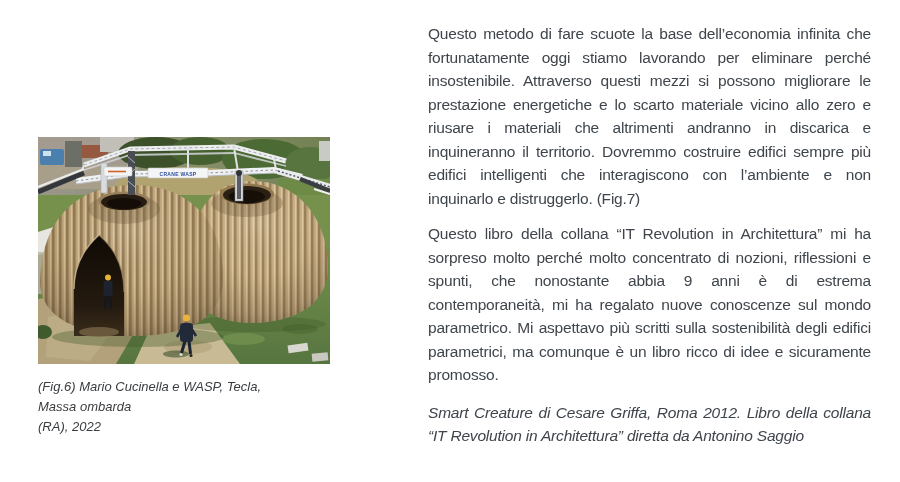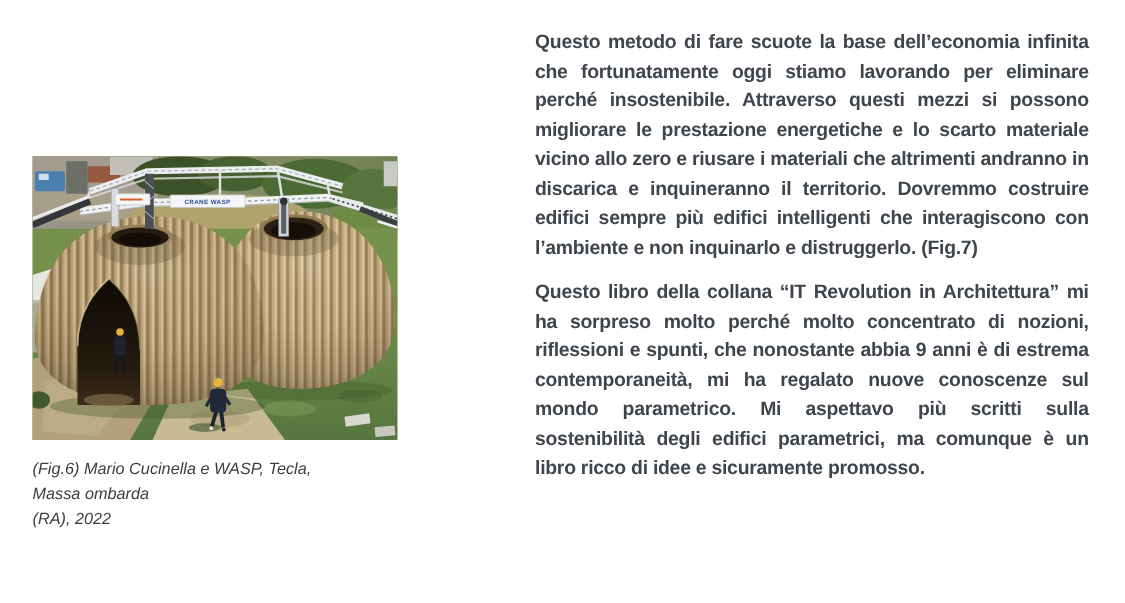--- a/index.html
+++ b/index.html
@@ -12,21 +12,21 @@
     overflow: hidden;
     font-family: "Liberation Sans", sans-serif;
   }
 
   
   .left-figure {
     position: absolute;
     left: 26px;
     top: 125px;
     width: 254px;
-    margin: 0;
+    margin: 12px;
   }
   .photo-frame {
     width: 292px;
     height: 227px;
     overflow: hidden;
     background: #7d9052;
   }
   .photo-frame svg { display: block; }
   figcaption {
     margin-top: 13px;
@@ -45,21 +45,20 @@
     top: 22px;
     width: 443px;
     color: #3f454c;
   }
   .text-col p {
     margin: 0 0 12px 0;
     font-size: 15.5px;
     line-height: 23.5px;
     letter-spacing: -0.2px;
     text-align: justify;
-    font-weight: bold;
   }
   .text-col p.citation {
     margin-top: 14px;
     margin-bottom: 0;
     font-style: italic;
   }
 </style>
 </head>
 <body>
 
@@ -229,15 +228,16 @@
     </div>
     <figcaption>
       <span>(Fig.6) Mario Cucinella e WASP, Tecla, Massa ombarda</span>
       <span>(RA), 2022</span>
     </figcaption>
   </figure>
 
   <div class="text-col">
     <p>Questo metodo di fare scuote la base dell’economia infinita che fortunatamente oggi stiamo lavorando per eliminare perché insostenibile. Attraverso questi mezzi si possono migliorare le prestazione energetiche e lo scarto materiale vicino allo zero e riusare i materiali che altrimenti andranno in discarica e inquineranno il territorio. Dovremmo costruire edifici sempre più edifici intelligenti che interagiscono con l’ambiente e non inquinarlo e distruggerlo. (Fig.7)</p>
     <p>Questo libro della collana “IT Revolution in Architettura” mi ha sorpreso molto perché molto concentrato di nozioni, riflessioni e spunti, che nonostante abbia 9 anni è di estrema contemporaneità, mi ha regalato nuove conoscenze sul mondo parametrico. Mi aspettavo più scritti sulla sostenibilità degli edifici parametrici, ma comunque è un libro ricco di idee e sicuramente promosso.</p>
+    <p class="citation">Smart Creature di Cesare Griffa, Roma 2012. Libro della collana “IT Revolution in Architettura” diretta da Antonino Saggio</p>
   </div>
 
 </div>
 
 </body></html>

